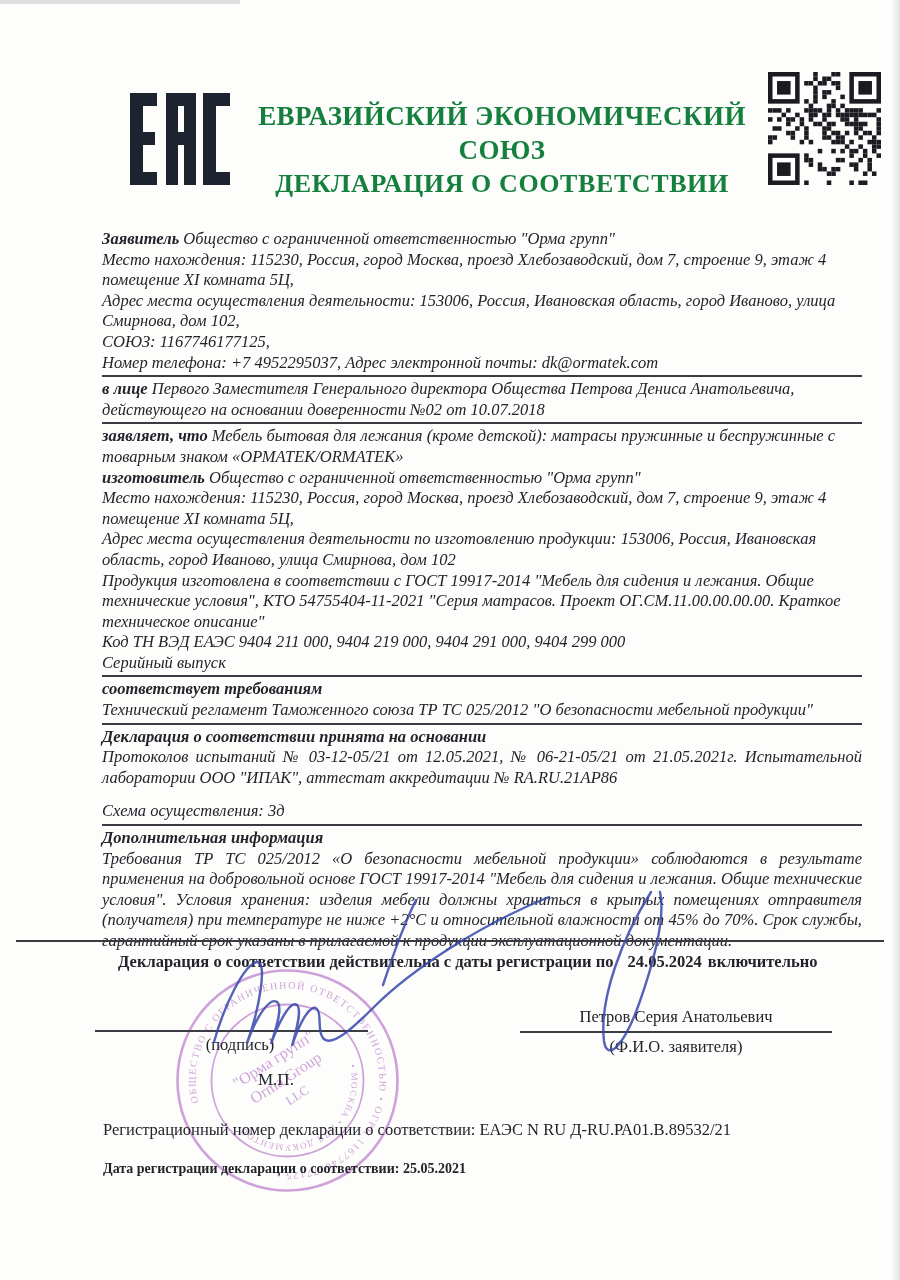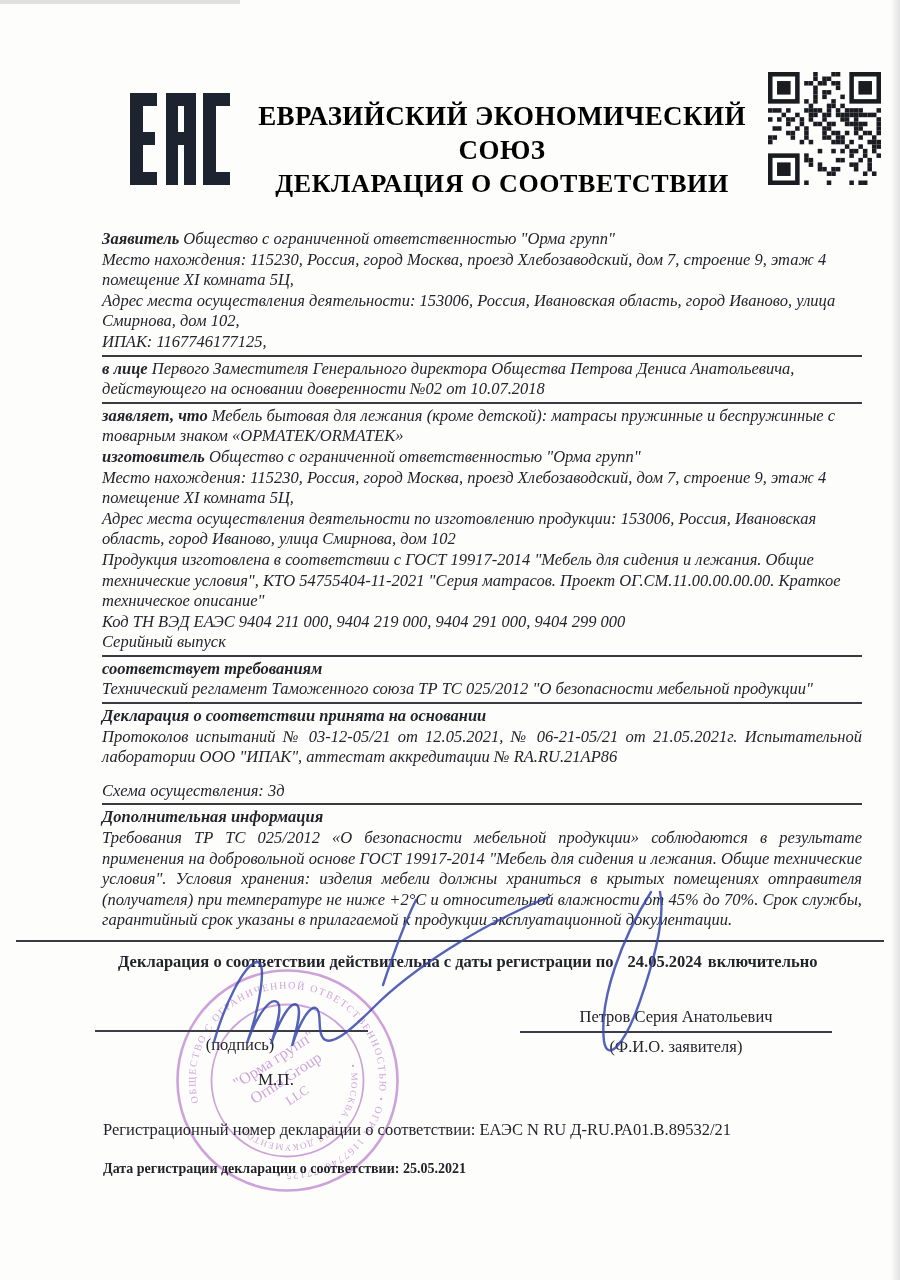--- a/index.html
+++ b/index.html
@@ -7,21 +7,21 @@
     width:900px;height:1280px;position:relative;overflow:hidden;
     background:#fdfdfc;color:#23242b;
     font-family:"Liberation Serif","DejaVu Serif",serif;
   }
   .scan-edge{position:absolute;top:0;right:0;width:9px;height:100%;
     background:linear-gradient(to right,rgba(0,0,0,0),rgba(115,115,122,.20));}
   .scan-top{position:absolute;top:0;left:0;width:240px;height:4px;background:rgba(140,140,145,.25);}
 
   
   .eac-logo{position:absolute;left:129px;top:93px;}
-  .titles{position:absolute;left:238px;top:99px;width:528px;text-align:center;font-weight:bold;color:#000000;}
+  .titles{position:absolute;left:238px;top:99px;width:528px;text-align:center;font-weight:bold;color:#15803d;}
   .title1{font-size:27px;line-height:34px;letter-spacing:.4px;}
   .title2{font-size:26px;line-height:33px;letter-spacing:.6px;}
   .qr{position:absolute;left:768px;top:72px;}
 
   
   .content{position:absolute;left:102px;top:229px;width:760px;font-size:16.5px;line-height:20.6px;}
   .sec{border-bottom:2px solid #3a3b42;padding-bottom:2px;margin-bottom:2px;}
   .sec.norule{border-bottom:none;}
   p{margin:0;font-style:italic;}
   .b{font-weight:bold;}
@@ -248,21 +248,22 @@
       <rect x="4.5" y="85.5" width="22.5" height="22.5" fill="#fff"></rect>
       <rect x="9" y="90" width="13.5" height="13.5" fill="#1b1b22"></rect>
     </svg></div>
 
 <div class="content">
 
   <div class="sec">
     <p><span class="b">Заявитель</span><span> Общество с ограниченной ответственностью "Орма групп"</span></p>
     <p>Место нахождения: 115230, Россия, город Москва, проезд Хлебозаводский, дом 7, строение 9, этаж 4 помещение XI комната 5Ц,</p>
     <p>Адрес места осуществления деятельности: 153006, Россия, Ивановская область, город Иваново, улица Смирнова, дом 102,</p>
-    <p>ИПАК: 1167746177125,</p>
+    <p>СОЮЗ: 1167746177125,</p>
+    <p>Номер телефона: +7 4952295037, Адрес электронной почты: dk@ormatek.com</p>
   </div>
 
   <div class="sec">
     <p><span class="b">в лице</span><span> Первого Заместителя Генерального директора Общества Петрова Дениса Анатольевича, действующего на основании доверенности №02 от 10.07.2018</span></p>
   </div>
 
   <div class="sec">
     <p><span class="b">заявляет, что</span><span> Мебель бытовая для лежания (кроме детской): матрасы пружинные и беспружинные с товарным знаком «ОРМАТЕК/ORMATEK»</span></p>
     <p><span class="b">изготовитель</span><span> Общество с ограниченной ответственностью "Орма групп"</span></p>
     <p>Место нахождения: 115230, Россия, город Москва, проезд Хлебозаводский, дом 7, строение 9, этаж 4 помещение XI комната 5Ц,</p>

